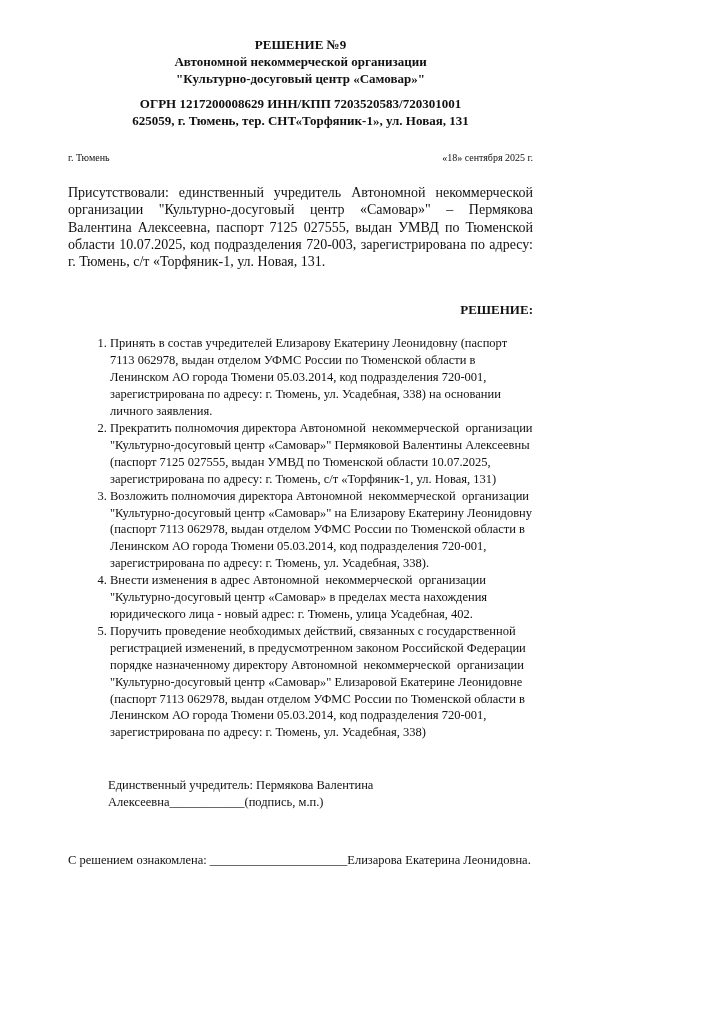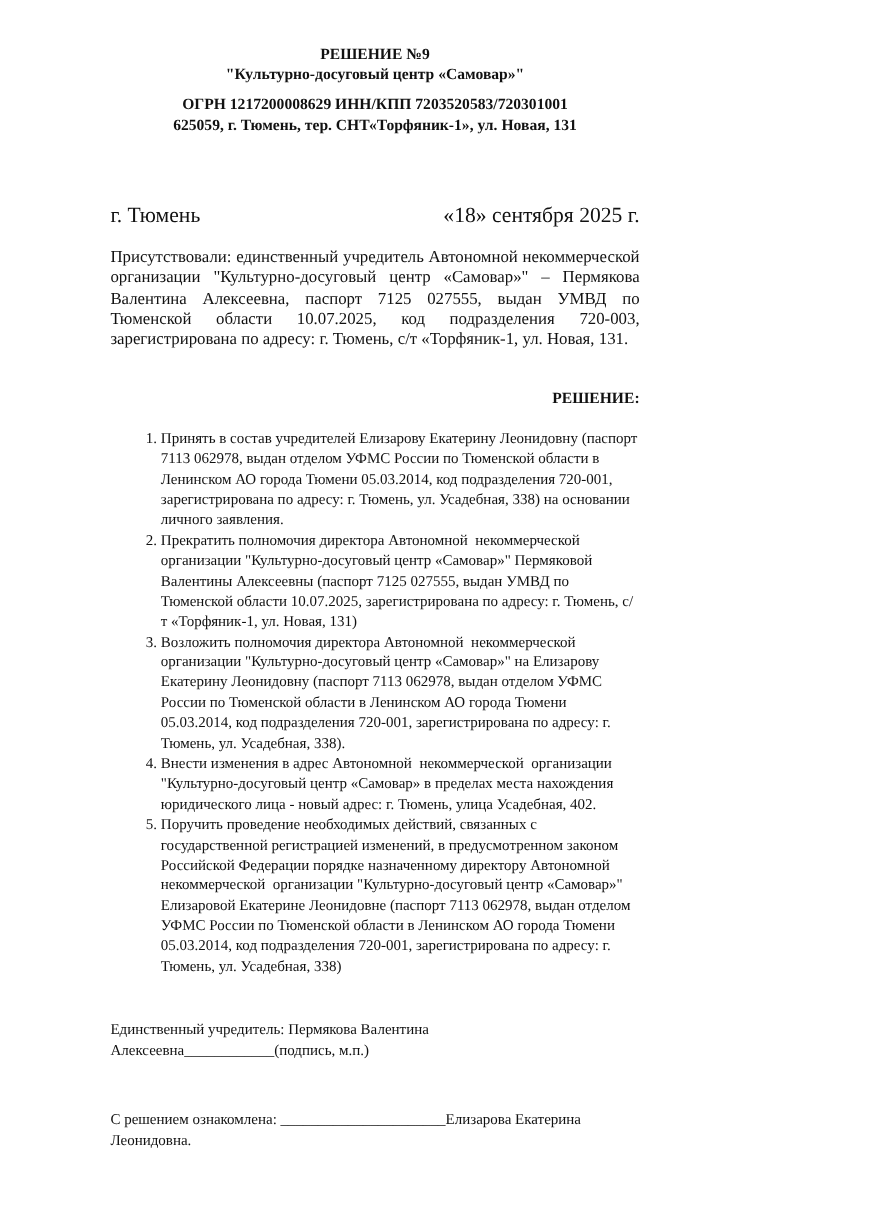--- a/index.html
+++ b/index.html
@@ -11,44 +11,44 @@
     width: 724px;
     height: 1024px;
     font-family: "Liberation Serif", "DejaVu Serif", serif;
     color: #111111;
     overflow: hidden;
   }
   .page {
     box-sizing: border-box;
     width: 600px;
     height: 1024px;
-    padding: 30px 67px 20px 92px;
+    padding: 30px 67px 20px 68px;
     background: #ffffff;
   }
   .title-block {
     margin-top: 6px;
     text-align: center;
     font-weight: bold;
     font-size: 13px;
     line-height: 17px;
   }
   .title-line { display: block; }
   .org-block {
     margin-top: 8px;
     text-align: center;
     font-weight: bold;
     font-size: 13px;
     line-height: 17px;
   }
   .org-line { display: block; }
   .meta-row {
-    margin-top: 59px;
+    margin-top: 20px;
     display: flex;
     justify-content: space-between;
-    font-size: 18px;
+    font-size: 10px;
     line-height: 17px;
     gap: 28px;
   }
   .para {
     margin: 0;
     font-size: 14px;
     line-height: 17.3px;
     text-align: justify;
   }
   .para-attendees { margin-top: 18px; }
@@ -70,30 +70,31 @@
     margin: 0;
     padding: 0;
     white-space: pre-wrap;
     text-align: left;
   }
   .sig-line {
     font-size: 12.5px;
     line-height: 17px;
     white-space: pre-wrap;
   }
-  .sig-founder { margin-top: 36px; }
+  .sig-founder { margin-top: 36px; margin-left: 40px; }
   .sig-ack { margin-top: 41px; }
 </style>
 </head>
 <body>
 
 <div class="page">
 
   <div class="title-block">
     <span class="title-line">РЕШЕНИЕ №9</span>
+    <span class="title-line">Автономной некоммерческой организации</span>
     <span class="title-line">"Культурно-досуговый центр «Самовар»"</span>
   </div>
 
   <div class="org-block">
     <span class="org-line">ОГРН 1217200008629 ИНН/КПП 7203520583/720301001</span>
     <span class="org-line">625059, г. Тюмень, тер. СНТ«Торфяник-1», ул. Новая, 131</span>
   </div>
 
   <div class="meta-row">
     <span>г. Тюмень</span>

